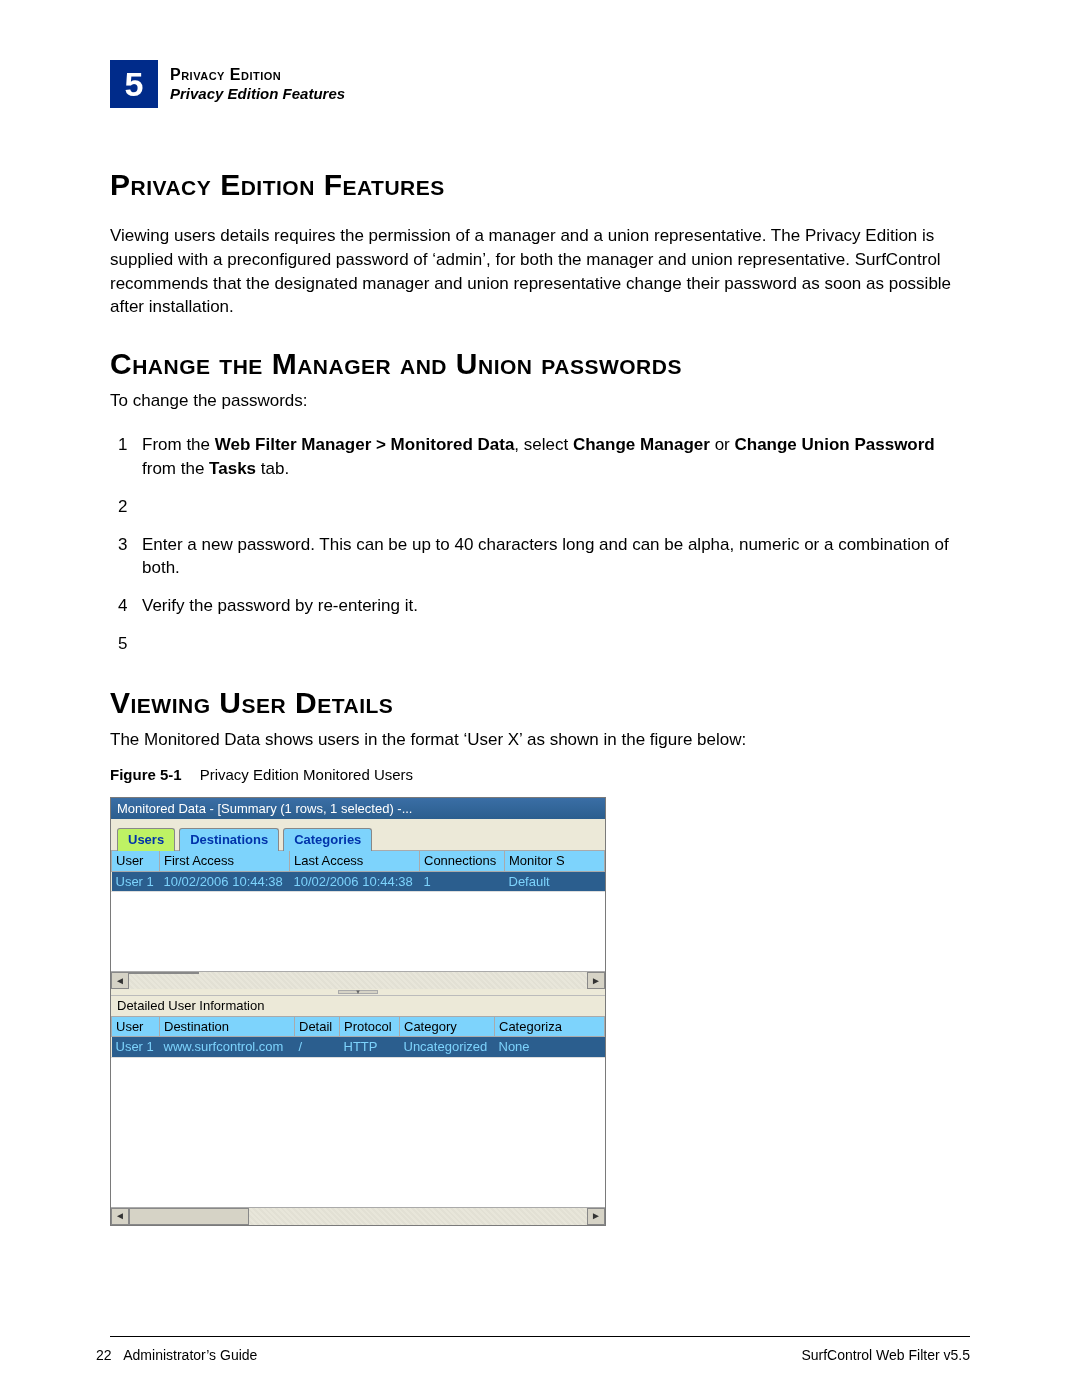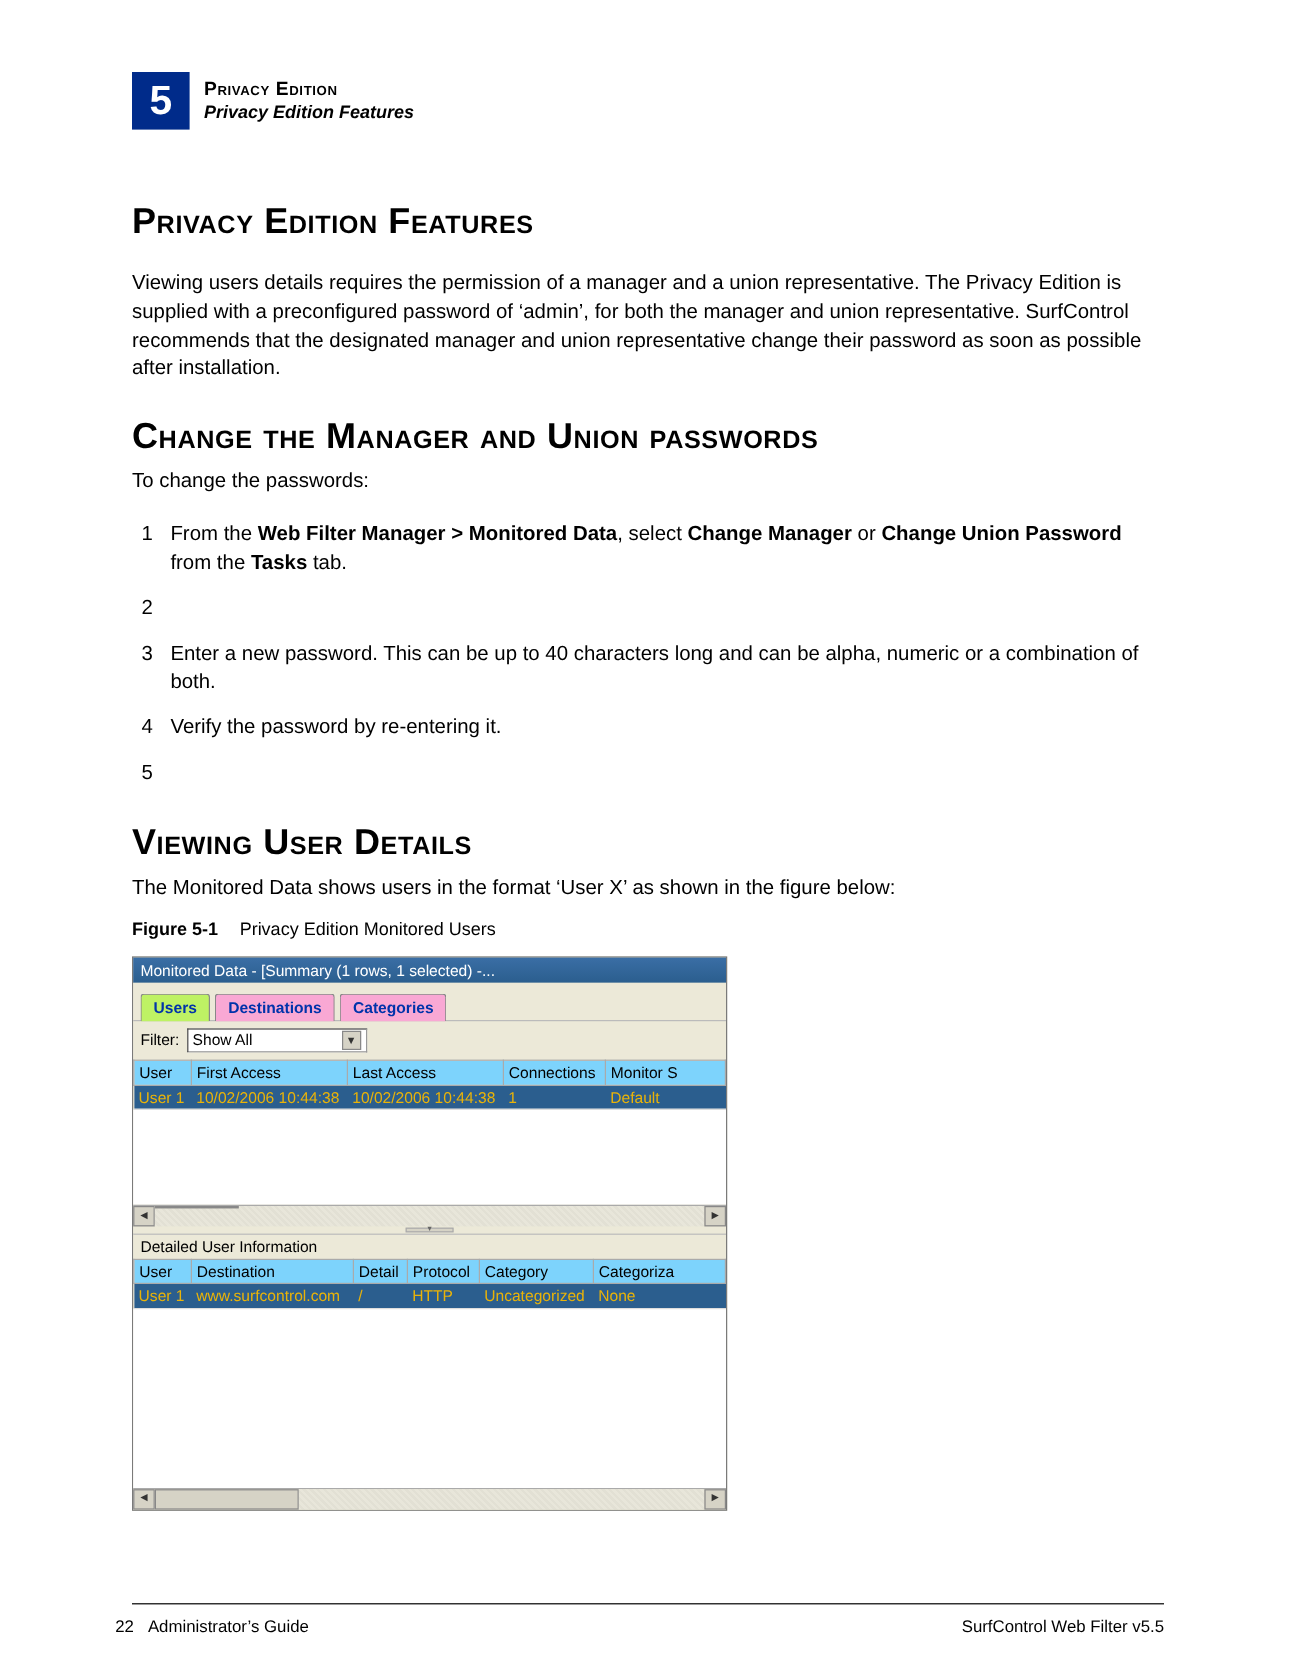--- a/index.html
+++ b/index.html
@@ -58,21 +58,21 @@
     display: flex;
     align-items: flex-end;
     padding: 8px 6px 0 6px;
     gap: 4px;
     background: #ece9d8;
   }
   .tab {
     border: 1px solid #888;
     border-bottom: none;
     padding: 3px 10px;
-    background: #f9a8d4;
+    background: #7dd3fc;
     font-size: 13px;
     border-radius: 3px 3px 0 0;
     position: relative;
     top: 1px;
   }
   .tab.active { color: #0033aa; font-weight: bold; background:#bef264; }
   .tab.mid { color: #0033aa; font-weight: bold; }
   .filter-row {
     display: flex; align-items: center;
     padding: 6px 6px;
@@ -97,21 +97,21 @@
     font-size:9px; color:#333;
   }
   .panel-label { padding: 2px 6px; border-top:1px solid #bbb; background:#ece9d8; font-size:13px;}
   table.grid { width:100%; border-collapse: collapse; table-layout: fixed; font-size:13px;}
   table.grid th {
     background:#7dd3fc; border:1px solid #aaa;
     padding:2px 4px; text-align:left; font-weight:normal;
     overflow:hidden; white-space:nowrap; text-overflow: clip;
   }
   table.grid td { padding:2px 4px; overflow:hidden; white-space:nowrap; }
-  tr.selrow td { background:#2b5e8e; color:#eab308; }
+  tr.selrow td { background:#2b5e8e; color:#7dd3fc; }
   .whitearea { background:#fff; height: 80px; border-top:1px solid #ddd;}
   .whitearea2 { background:#fff; height: 150px; border-top:1px solid #ddd;}
   .scrollbar-h { display:flex; height:18px; background:#ece9d8; border-top:1px solid #aaa;}
   .sb-btn { width:18px; background:#d6d3c6; border:1px solid #888; display:flex;align-items:center;justify-content:center;font-size:10px;color:#333;}
   .sb-track { flex:1; background: repeating-linear-gradient(45deg,#e8e6da 0 2px,#e2e0d4 2px 4px);}
   .sb-thumb { width:70px; background:#d6d3c6;border:1px solid #888; }
   .splitter { height:6px; background:#ece9d8; display:flex; justify-content:center; align-items:center;}
   .splitter .grip { width:40px;height:4px; background:#d6d3c6;border:1px solid #aaa; font-size:7px;line-height:2px;text-align:center;color:#666;}
   .footer-rule { border-top:1px solid #000; margin-top: 40px; position:absolute; left:110px; right:110px; bottom:60px;}
   .footer-row { position:absolute; left:96px; right:110px; bottom:34px; display:flex; justify-content:space-between; font-size:14px;}
@@ -166,27 +166,20 @@
 
 <div class="win">
   <div class="win-title">Monitored Data - [Summary (1 rows, 1 selected) -...</div>
 
   <div class="tabs-row">
     <div class="tab active">Users</div>
     <div class="tab mid">Destinations</div>
     <div class="tab mid">Categories</div>
   </div>
 
-  <div class="filter-row">
-    <span class="label">Filter:</span>
-    <div class="select-ctl">
-      <span>Show All</span>
-      <span class="arrow">▼</span>
-    </div>
-  </div>
 
   <table class="grid">
     <colgroup>
       <col style="width:48px">
         <col style="width:130px">
         <col style="width:130px">
         <col style="width:85px">
         <col>
     </colgroup>
     <tbody>

